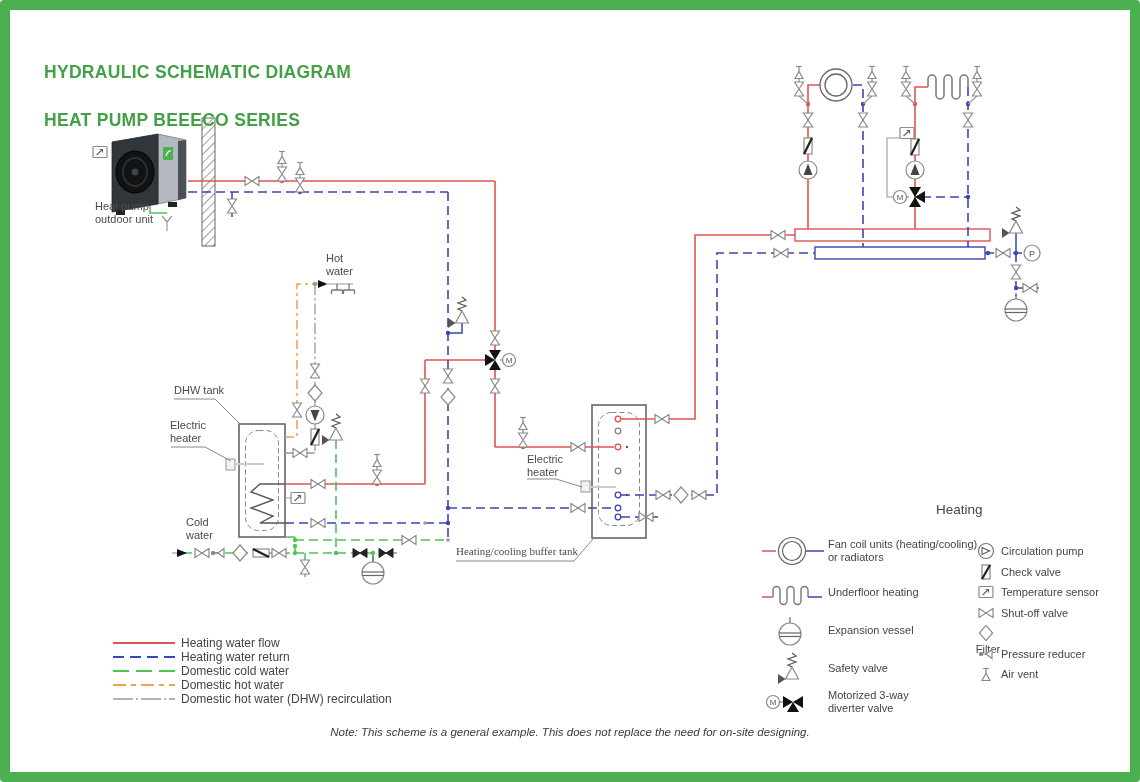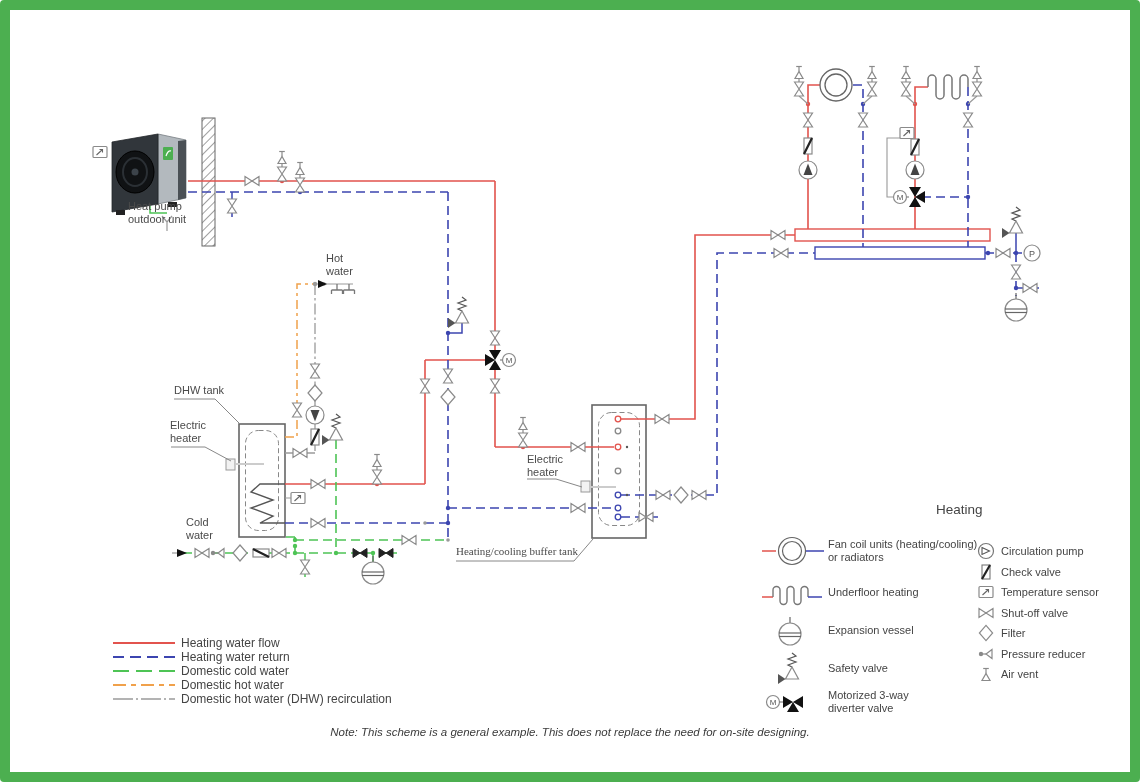--- a/index.html
+++ b/index.html
@@ -322,21 +322,25 @@
   </g>
 
   <g>
     <path class="lead" d="M174,399 H215 L240,424"></path>
     <path class="lead" d="M171,447 H205 L231,461"></path>
     <path class="lead" d="M527,479 H556 L582,487"></path>
     <path class="lead" d="M456,561 H574 L593,539"></path>
   </g>
 </svg>
 
-<div class="lbl" style="left:95px;top:200px;margin-left:33px;">Heat pump
+<div class="title">
+  <div>HYDRAULIC SCHEMATIC DIAGRAM</div>
+  <div>HEAT PUMP BEEECO SERIES</div>
+</div>
+<div class="lbl" style="left:95px;top:200px;">Heat pump
 outdoor unit</div>
 <div class="lbl" style="left:326px;top:252px;">Hot
 water</div>
 <div class="lbl" style="left:174px;top:384px;">DHW tank</div>
 <div class="lbl" style="left:170px;top:419px;">Electric
 heater</div>
 <div class="lbl" style="left:186px;top:516px;">Cold
 water</div>
 <div class="lbl" style="left:527px;top:453px;">Electric
 heater</div>
@@ -405,21 +409,21 @@
       <use href="#tsensor" transform="translate(11,10)"></use>
     </svg>
     <span class="ltxt">Temperature sensor</span>
   </div>
   <div class="lrow" style="left:975px;top:603px;height:20px;">
     <svg class="licon right-icon" width="26" height="20">
       <use href="#shut-h" transform="translate(11,10)"></use>
     </svg>
     <span class="ltxt">Shut-off valve</span>
   </div>
-  <div class="lrow" style="left:975px;top:623px;height:20px;">
+  <div class="lrow" style="left:975px;top:623px;height:20px;flex-direction:column;">
     <svg class="licon right-icon" width="26" height="20">
       <use href="#filter" transform="translate(11,10) scale(0.95)"></use>
     </svg>
     <span class="ltxt">Filter</span>
   </div>
   <div class="lrow" style="left:975px;top:644px;height:20px;">
     <svg class="licon right-icon" width="26" height="20">
       <use href="#preducer" transform="translate(11,10)"></use>
     </svg>
     <span class="ltxt">Pressure reducer</span>

